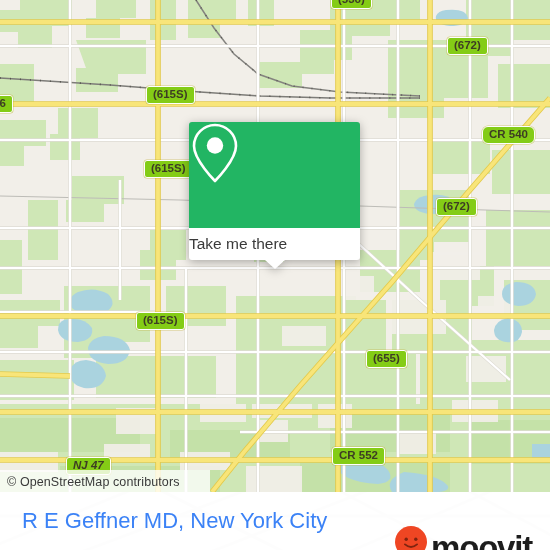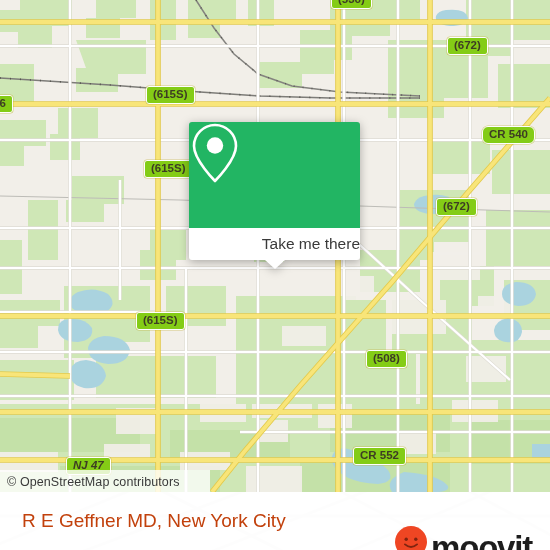--- a/index.html
+++ b/index.html
@@ -44,42 +44,42 @@
     filter:drop-shadow(0 2px 5px rgba(0,0,0,.30));
   }
   .callout-top{
     height:106px;background:#22b563;
     border-radius:3px 3px 0 0;
     display:flex;align-items:center;justify-content:center;
   }
   .callout-bottom{
     height:32px;background:#ffffff;
     border-radius:0 0 3px 3px;
-    display:flex;align-items:center;justify-content:flex-end;
+    display:flex;align-items:center;justify-content:flex-start;
     font-size:15.5px;color:#3a3a3a;
   }
   .callout-arrow{
     position:absolute;left:50%;top:138px;margin-left:-10px;
     width:0;height:0;
     border-left:10px solid transparent;
     border-right:10px solid transparent;
     border-top:9px solid #ffffff;
   }
 
   
   .footer{
     position:absolute;left:0;top:492px;width:550px;height:58px;
     background:#ffffff;overflow:hidden;
   }
   .footer-bg{position:absolute;left:0;top:-492px;opacity:.16;}
   .footer-veil{position:absolute;left:0;top:0;width:550px;height:58px;background:rgba(255,255,255,.80);}
   .footer-title{
     position:absolute;left:22px;top:0;height:58px;
     display:flex;align-items:center;
-    font-size:19px;color:#c2410c;z-index:3;
+    font-size:22px;color:#3b82f6;z-index:3;
   }
   .brand{
     position:absolute;right:18px;top:0;height:72px;
     display:flex;align-items:center;gap:3px;z-index:3;margin-top:19px;
   }
   .brand-word{
     font-size:33px;font-weight:bold;color:#1d1d1d;
     letter-spacing:-1.2px;line-height:33px;
   }
 </style>
@@ -262,22 +262,22 @@
         <path d="M0 374 L70 376"></path>
       </g>
     </svg>
 
     <div class="shield" style="left:146px;top:86px;">(615S)</div>
     <div class="shield" style="left:447px;top:37px;">(672)</div>
     <div class="shield" style="left:482px;top:126px;border-radius:6px;">CR 540</div>
     <div class="shield" style="left:144px;top:160px;">(615S)</div>
     <div class="shield" style="left:436px;top:198px;">(672)</div>
     <div class="shield" style="left:136px;top:312px;">(615S)</div>
-    <div class="shield" style="left:366px;top:350px;">(508)</div>
-    <div class="shield" style="left:353px;top:447px;">CR 552</div>
+    <div class="shield" style="left:366px;top:350px;">(655)</div>
+    <div class="shield" style="left:332px;top:447px;">CR 552</div>
     <div class="shield" style="left:66px;top:457px;font-style:italic;">NJ 47</div>
     <div class="shield" style="left:-14px;top:95px;">56</div>
     <div class="shield" style="left:331px;top:-9px;">(536)</div>
 
     <div class="attrib">
       <span>© OpenStreetMap contributors</span>
     </div>
 
     <div class="callout">
       <div class="callout-top">

